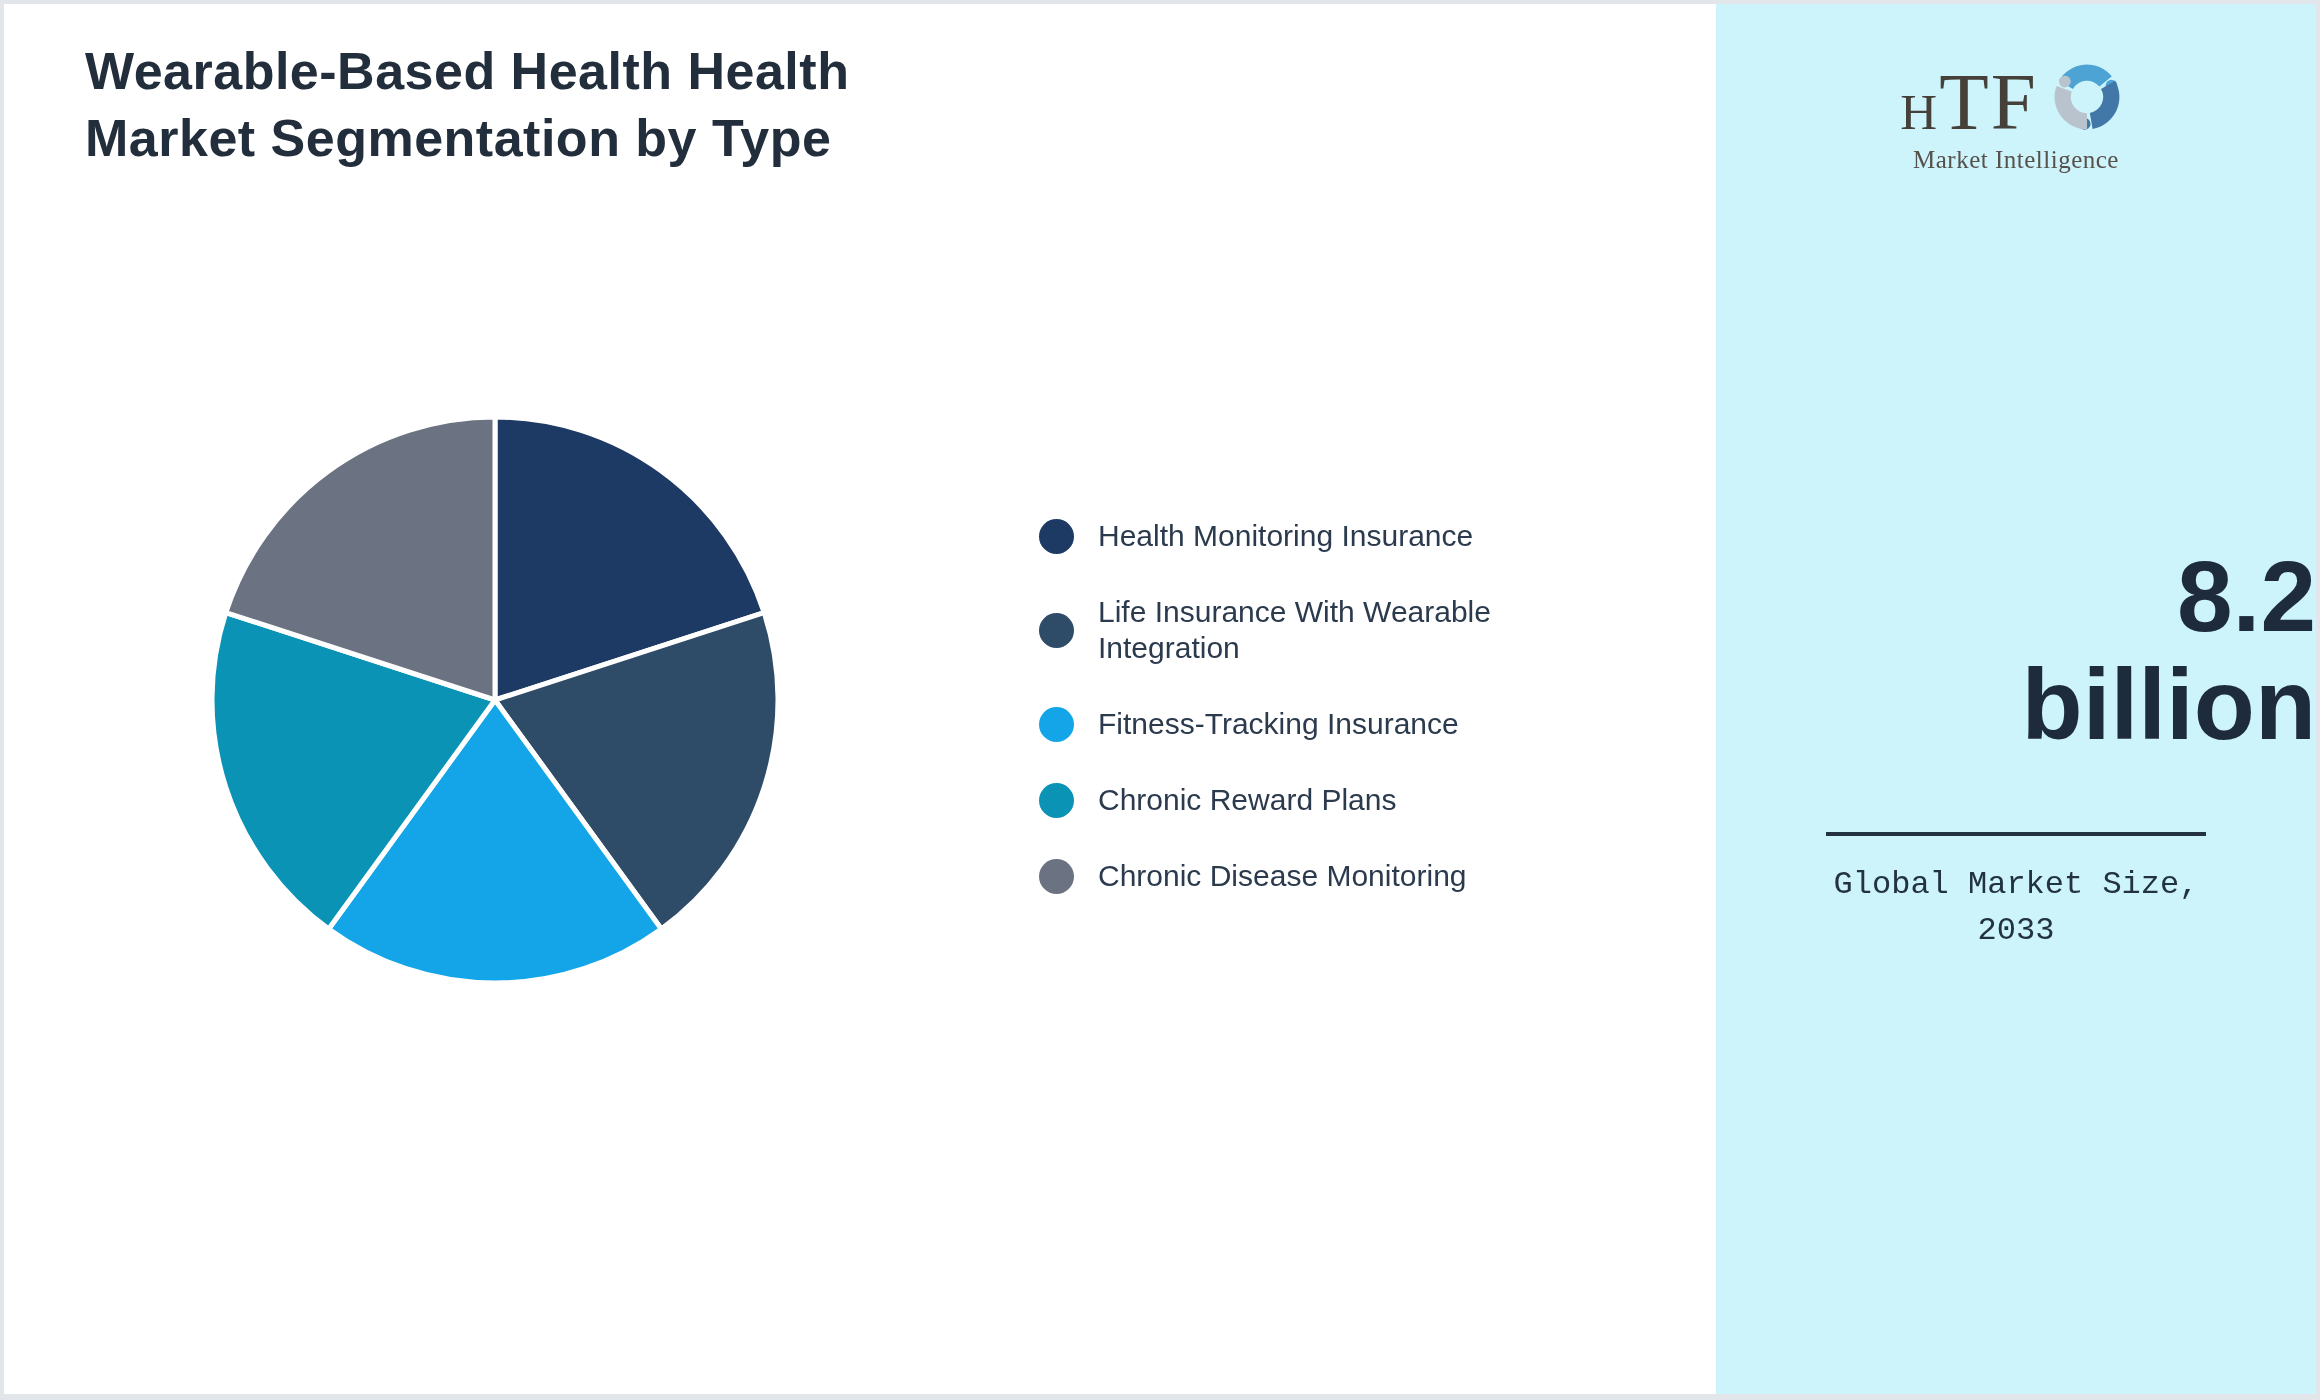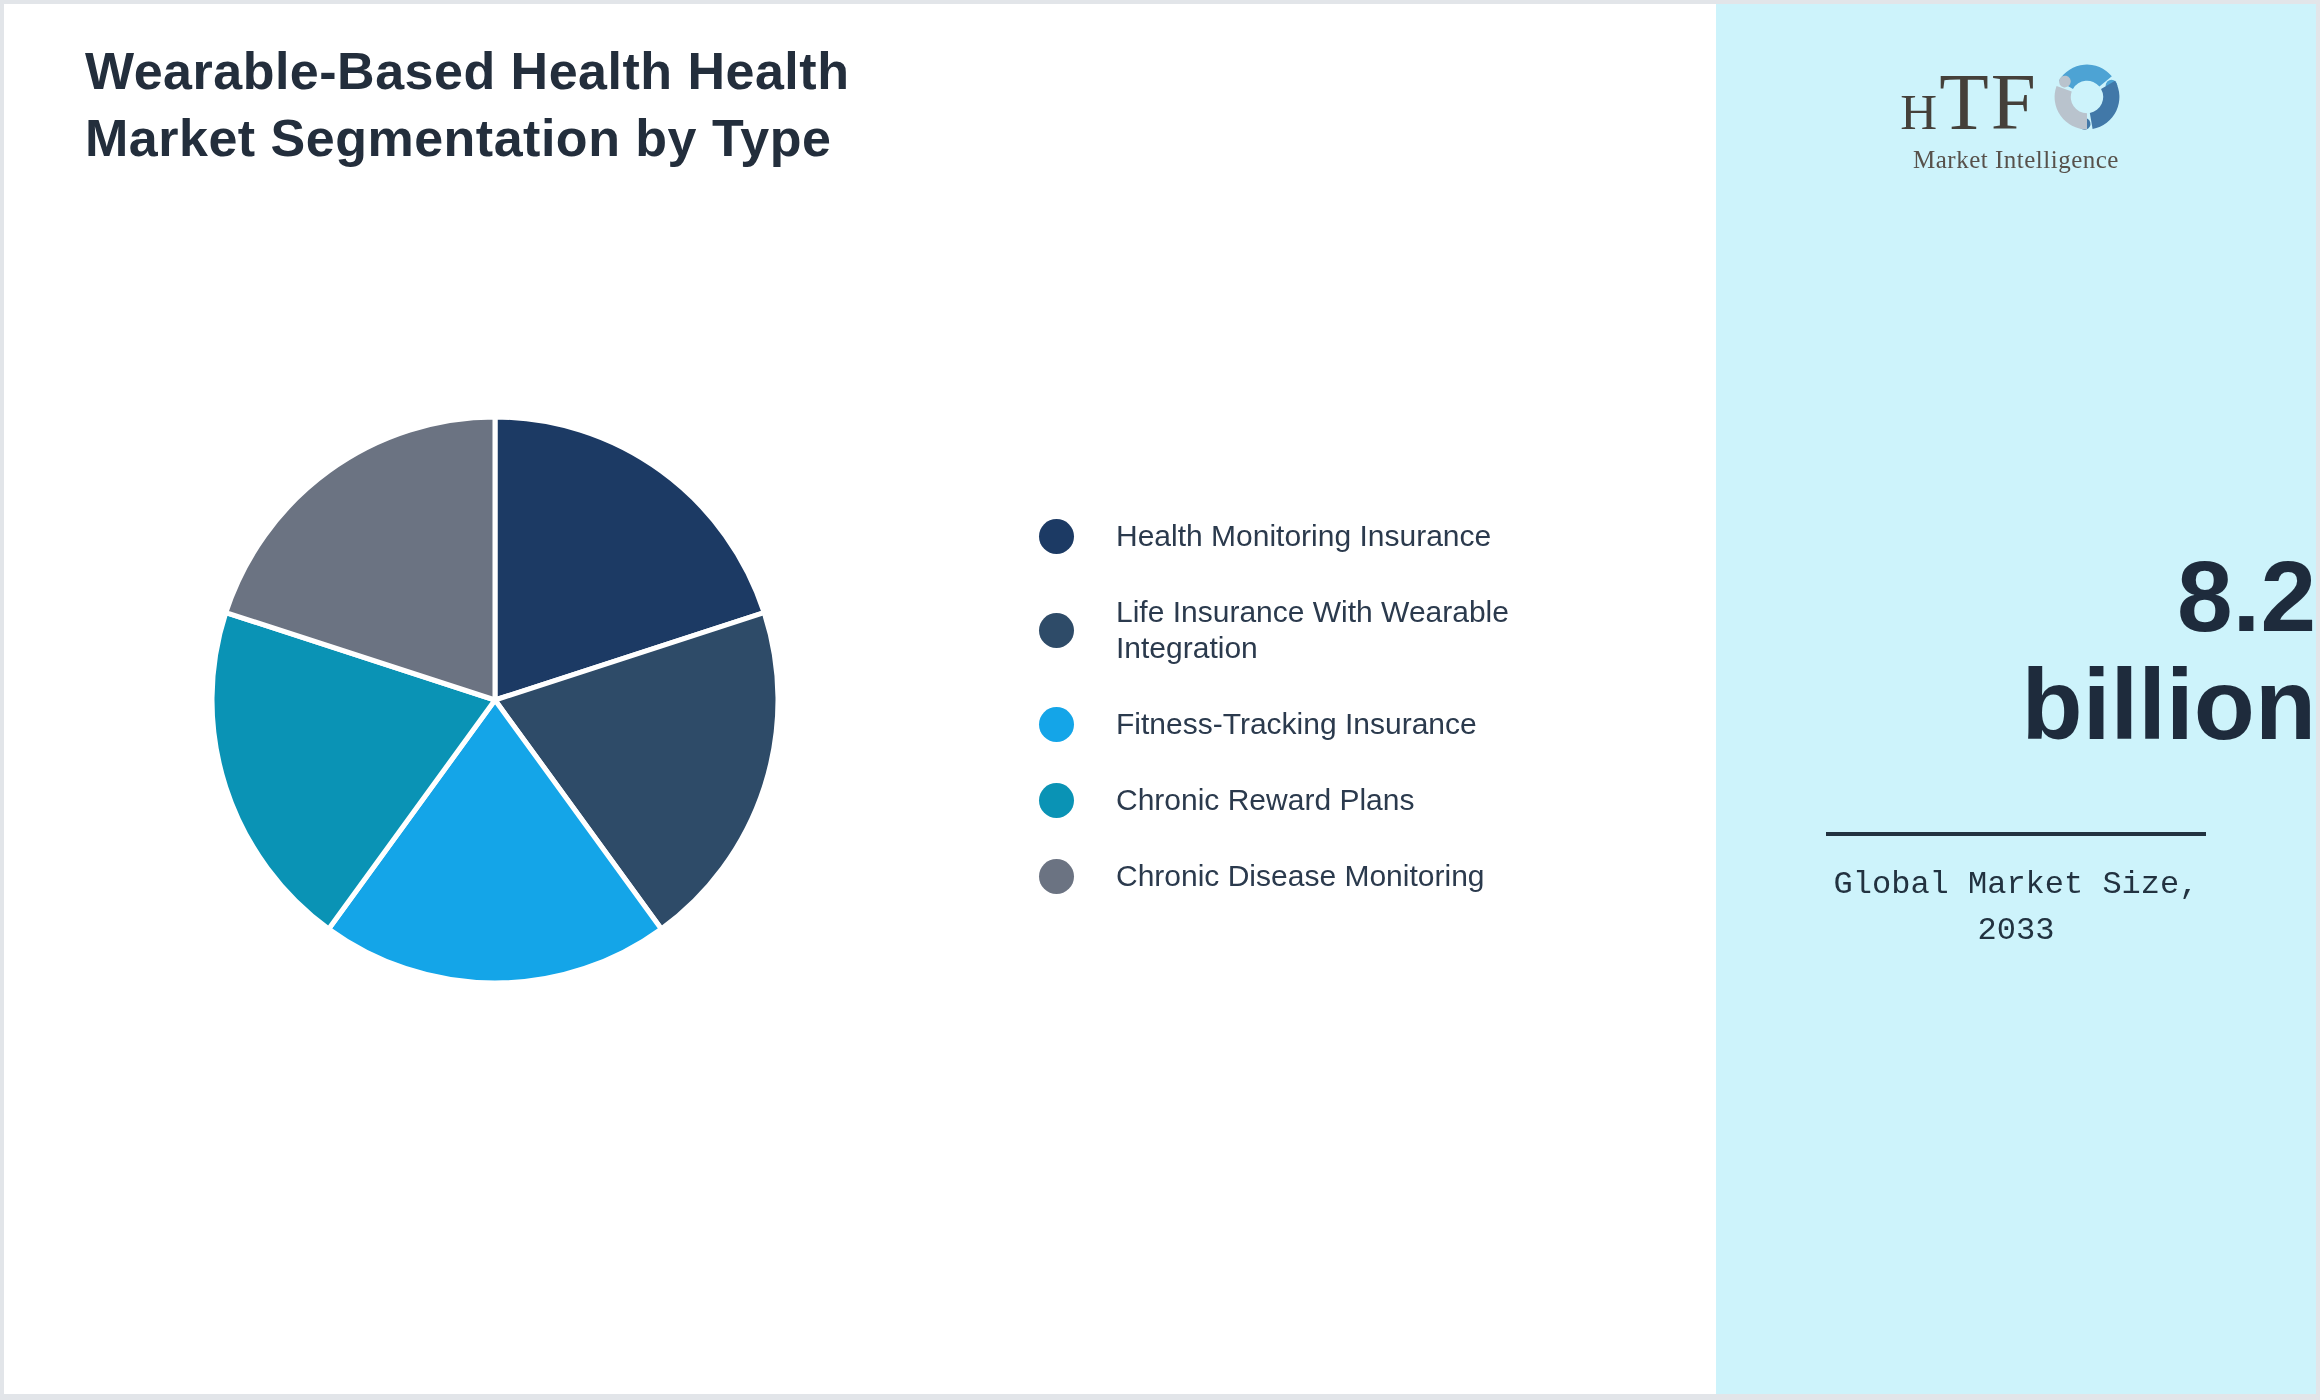--- a/index.html
+++ b/index.html
@@ -16,21 +16,21 @@
   .title{
     position:absolute;left:81px;top:34px;margin:0;
     font-size:52px;line-height:67px;font-weight:700;
     color:#232e3c;letter-spacing:0.5px;
   }
   .pie-svg{position:absolute;left:191px;top:396px;width:600px;height:600px;}
   .legend{
     position:absolute;left:1035px;top:514px;
     display:flex;flex-direction:column;gap:40px;
   }
-  .legend-item{display:flex;align-items:center;gap:42px;}
+  .legend-item{display:flex;align-items:center;gap:24px;}
   .dot{width:35px;height:35px;border-radius:50%;flex:0 0 35px;}
   .legend-label{
     font-size:30px;line-height:36px;color:#2b3a4d;
     max-width:440px;display:inline-block;
   }
   .sidebar{
     position:absolute;top:0;right:0;bottom:0;width:600px;
     background:#cdf3fb;
   }
   .logo{

